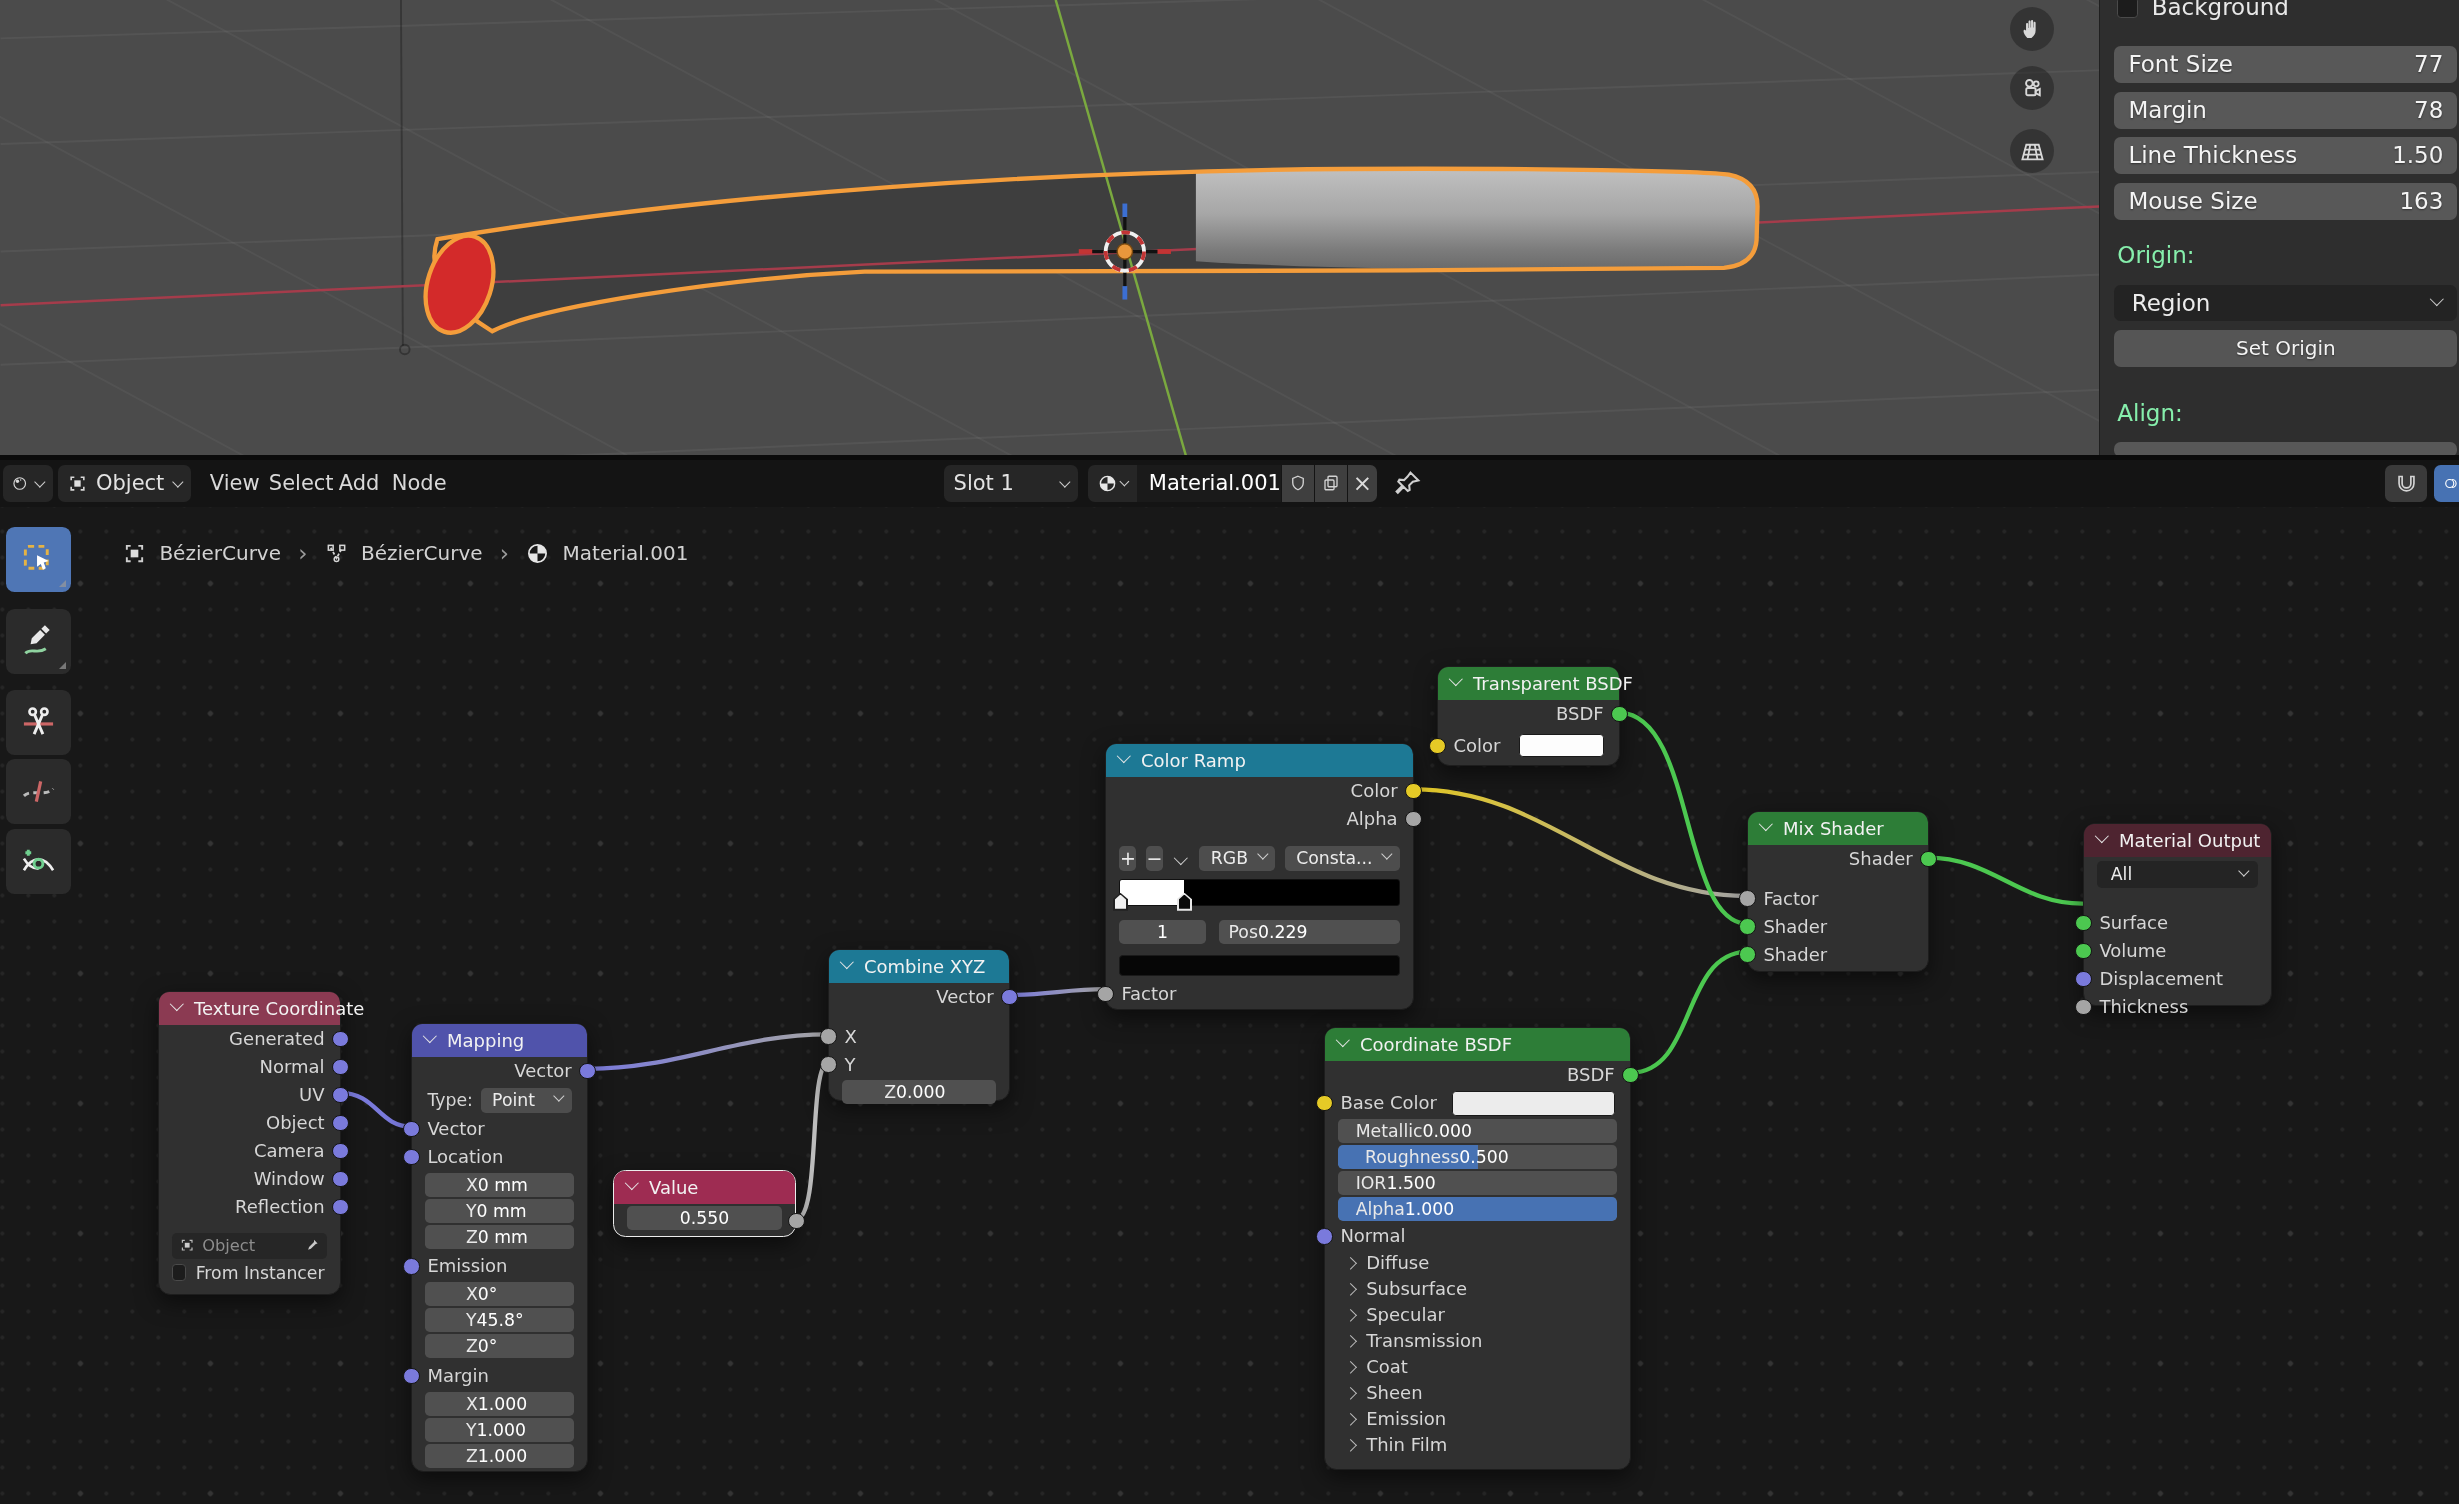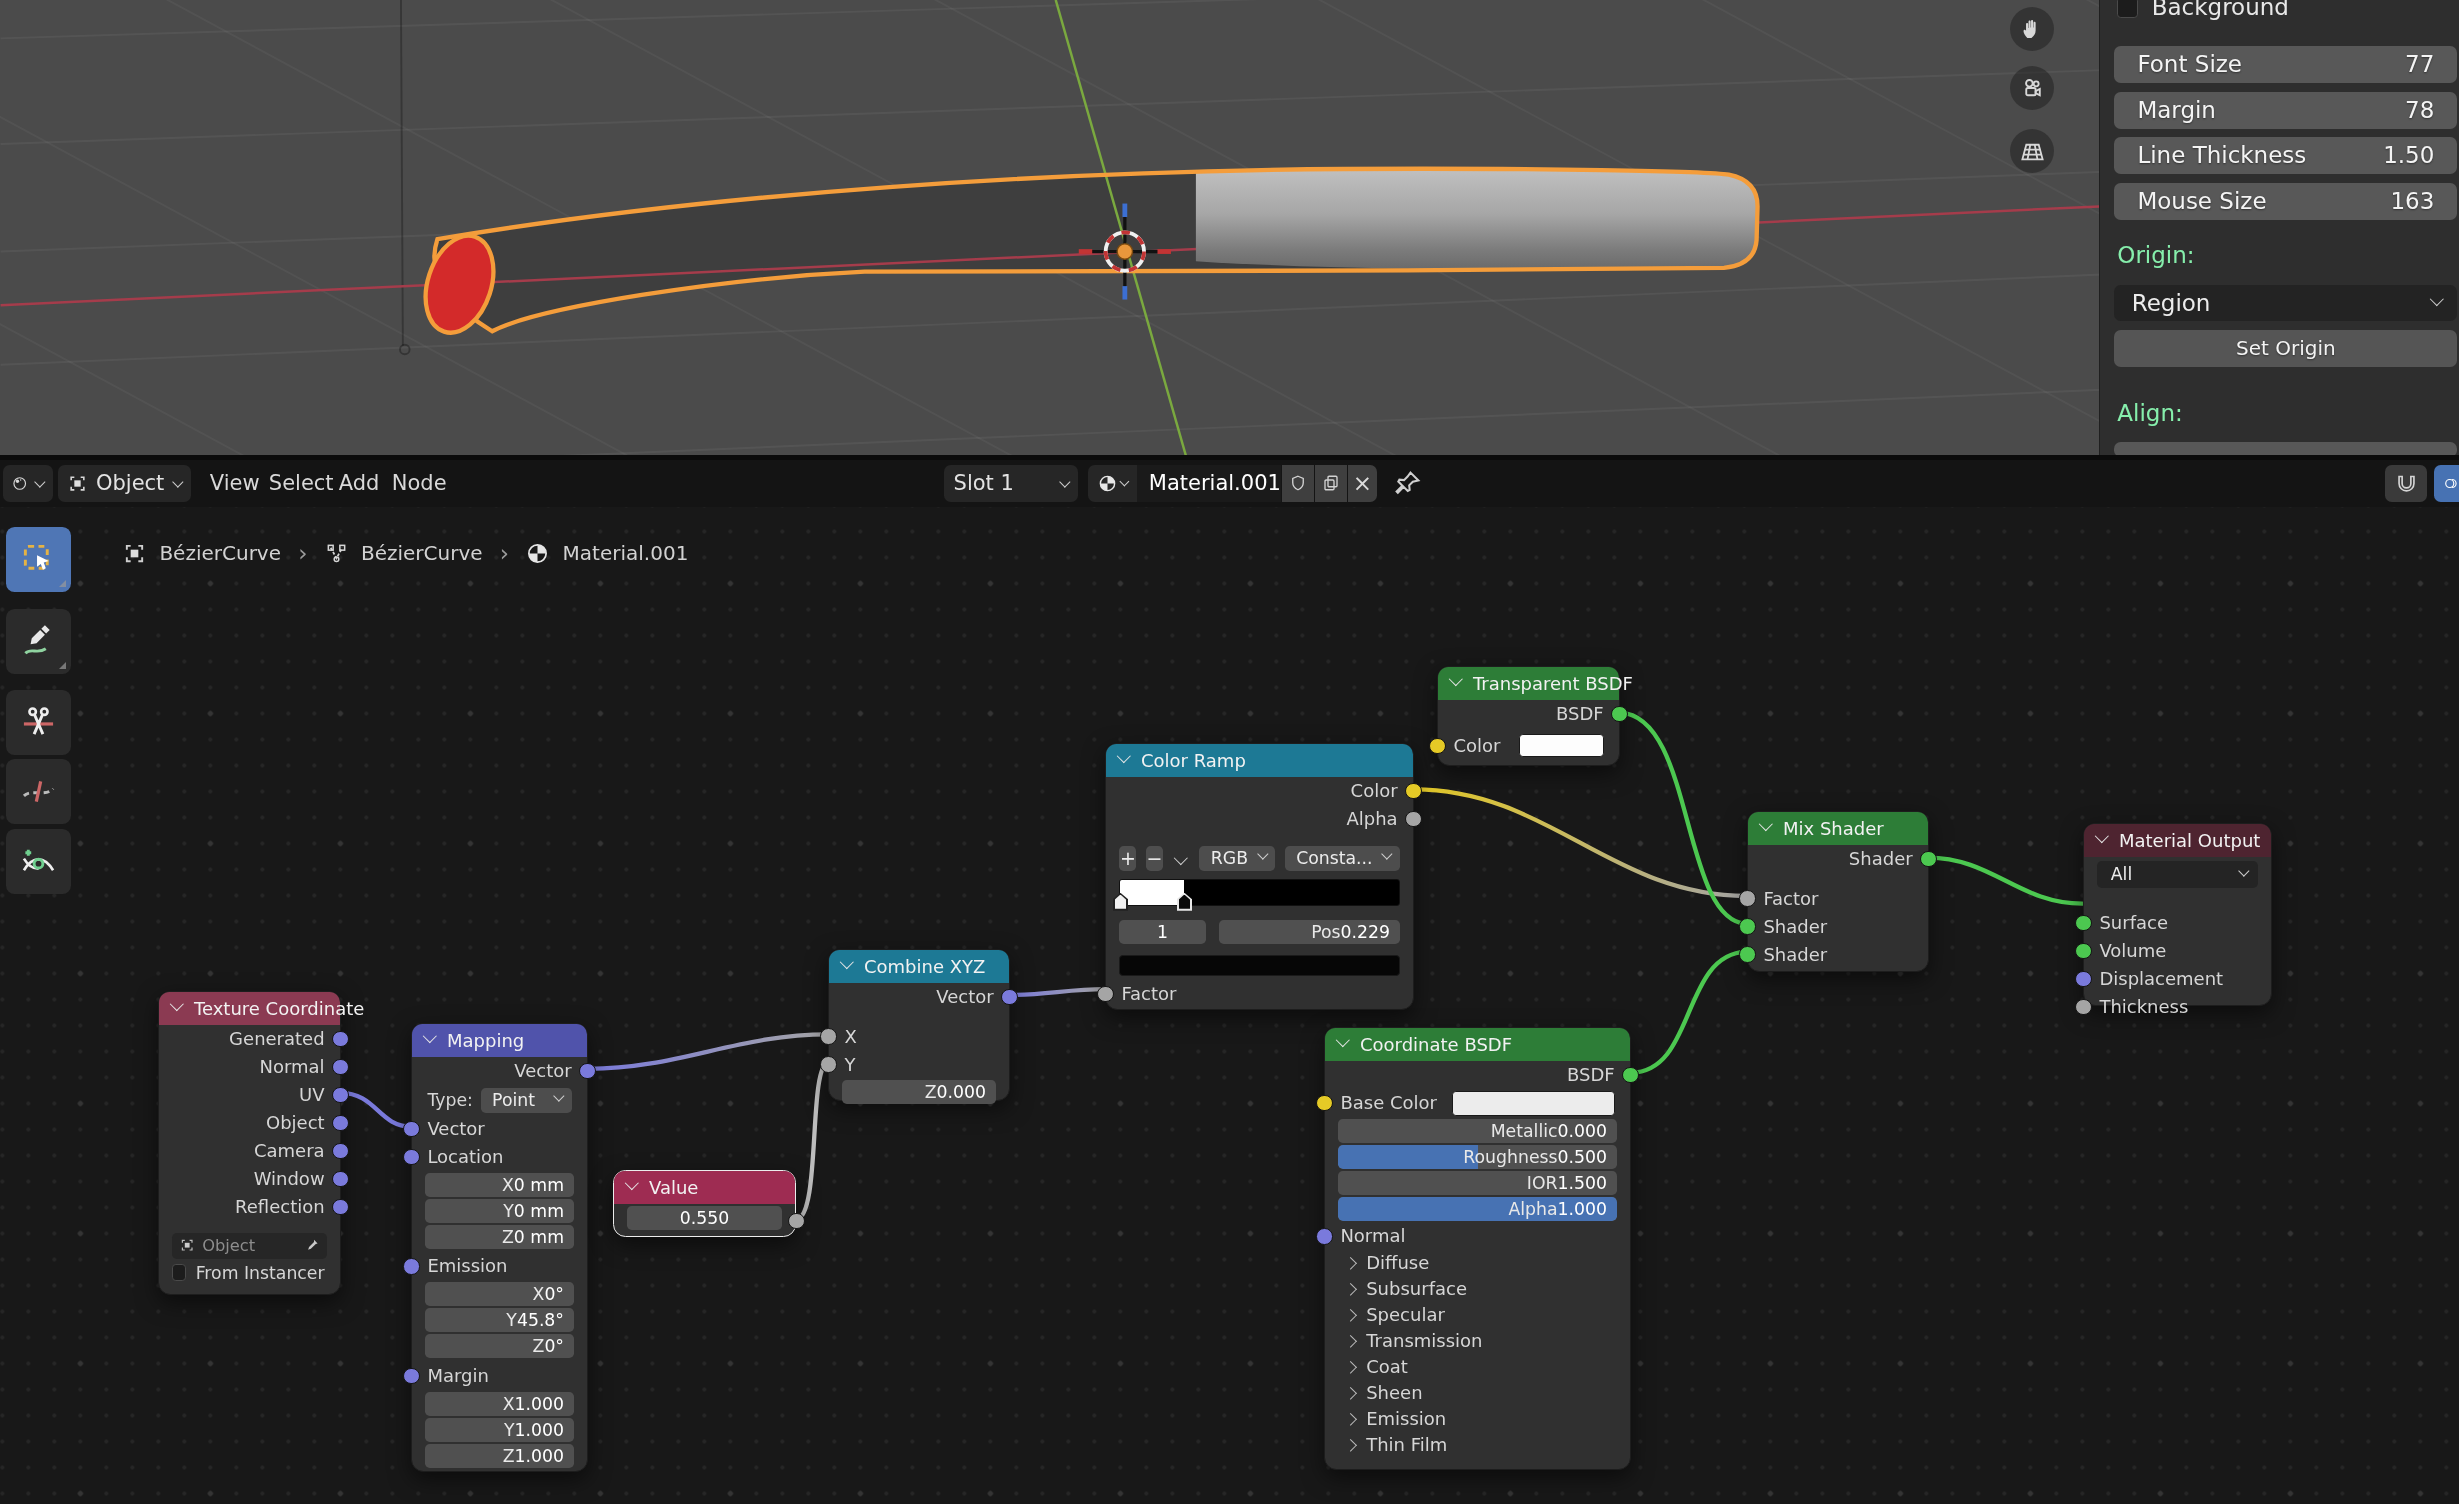--- a/index.html
+++ b/index.html
@@ -7,21 +7,21 @@
        font-family:"DejaVu Sans","Liberation Sans",sans-serif;color:#d8d8d8;
        -webkit-font-smoothing:antialiased}
 
   
   #viewport{position:absolute;left:0;top:0;width:2459px;height:457px;background:#4b4b4b;overflow:hidden}
   .gizmo{position:absolute;width:44px;height:44px;border-radius:50%;background:rgba(35,35,35,.55);
          display:flex;align-items:center;justify-content:center}
   
   #npanel{position:absolute;right:0;top:0;width:359px;height:457px;background:#2e2e2e;border-left:1px solid #1f1f1f}
   .prow{position:absolute;left:14.4px;width:343px;height:37px;line-height:37px;background:#585858;border-radius:6.7px;
-        display:flex;justify-content:space-between;padding:0 23px;box-sizing:border-box;
+        display:flex;justify-content:space-between;padding:0 14px;box-sizing:border-box;
         font-size:23px;color:#f4f4f4;text-shadow:0 1px 1.9px rgba(0,0,0,.45)}
   .plabel{position:absolute;left:17.3px;font-size:23px;color:#86efac}
   .pdrop{position:absolute;left:14.4px;width:343px;height:36px;line-height:36px;background:#232323;border-radius:6.7px;
          padding:0 17.3px;box-sizing:border-box;font-size:23px;color:#ececec}
   .pbtn{position:absolute;left:14.4px;width:343px;height:37px;line-height:37px;background:#555;border-radius:6.7px;
         text-align:center;font-size:20px;color:#f4f4f4;text-shadow:0 1px 1.9px rgba(0,0,0,.45)}
   .checkbox{width:19px;height:19px;background:#1c1c1c;border:1px solid #4a4a4a;border-radius:3.8px;display:inline-block}
 
   
   #divider{position:absolute;left:0;top:455px;width:2459px;height:4.8px;background:#0b0b0b}
@@ -62,21 +62,21 @@
   .nhead{height:33px;line-height:33px;border-radius:10.6px 10.6px 0 0;padding-left:35px;position:relative;
          color:#f2f2f2;font-size:18px;white-space:nowrap}
   .nhead .chev{position:absolute;left:12.5px;top:10.6px;border-color:#e6e6e6}
   .row{position:relative;height:28px;line-height:28px;padding:0 15.4px;white-space:nowrap}
   .row.out{text-align:right}
   .sock{position:absolute;width:14.4px;height:14.4px;border-radius:50%;border:1.9px solid #141414;top:5.8px;box-sizing:content-box}
   .sock.r{right:-8.6px}.sock.l{left:-8.6px}
   .sv{background:#7a7adc}.sg{background:#a5a5a5}.sy{background:#e5ca26}.sh{background:#4cc850}
   .spacer12{height:11.5px}
   .field{position:relative;margin:1.9px 13.4px;height:24px;line-height:24px;background:#505050;border-radius:4.8px;
-         display:flex;justify-content:flex-end;padding:0 9.6px;font-size:17.3px;color:#fff;overflow:hidden}
+         display:flex;justify-content:flex-start;padding:0 9.6px;font-size:17.3px;color:#fff;overflow:hidden}
   .field .fl{color:#e8e8e8}
   .field.ax .fl{margin-left:24%}
   .fill{position:absolute;left:0;top:0;bottom:0;background:#4772b3;border-radius:4.8px 0 0 4.8px}
   .field span{position:relative;z-index:1}
   .dd{background:#4d4d4d;border-radius:4.8px;position:relative;padding:0 27px 0 11.5px;height:25px;line-height:25px;
       display:inline-block;font-size:17.3px;color:#ececec}
   .dd .chev{position:absolute;right:8.6px;top:8.6px;width:6.7px;height:6.7px}
   .section{position:relative;height:26px;line-height:26px;padding:0 15.4px 0 21px;display:flex;align-items:center;gap:11.5px}
   .swatch{background:#fdfdfd;border-radius:3.8px;border:1px solid #1a1a1a}
   .minibtn{width:29px;height:25px;background:#4e4e4e;border-radius:4.8px;text-align:center;line-height:24px;

